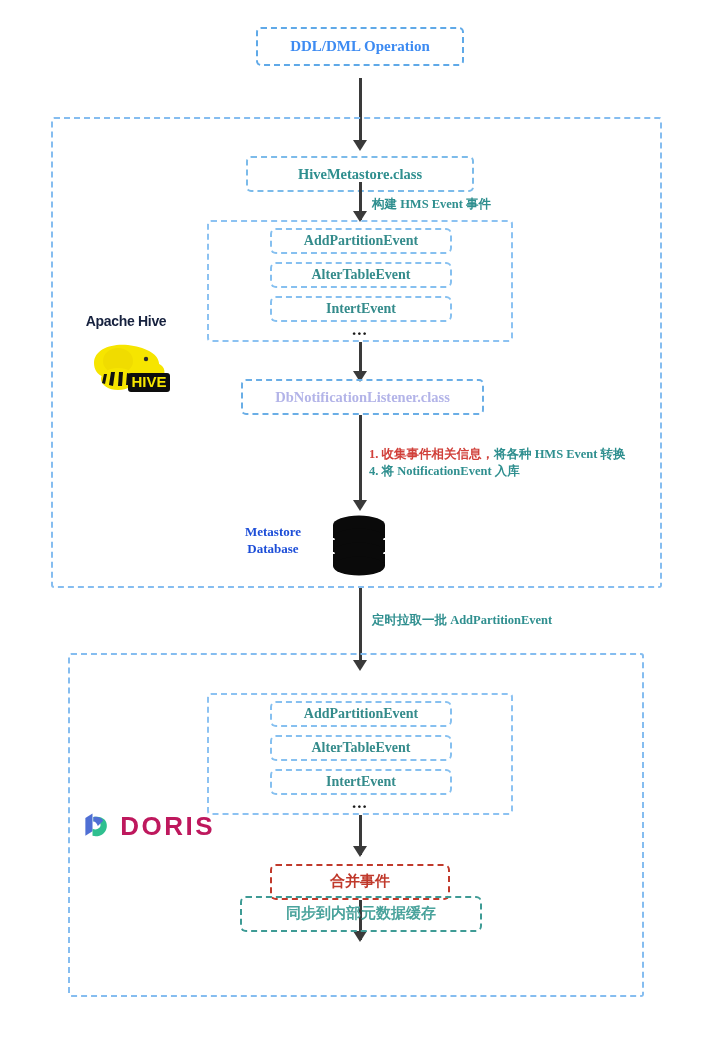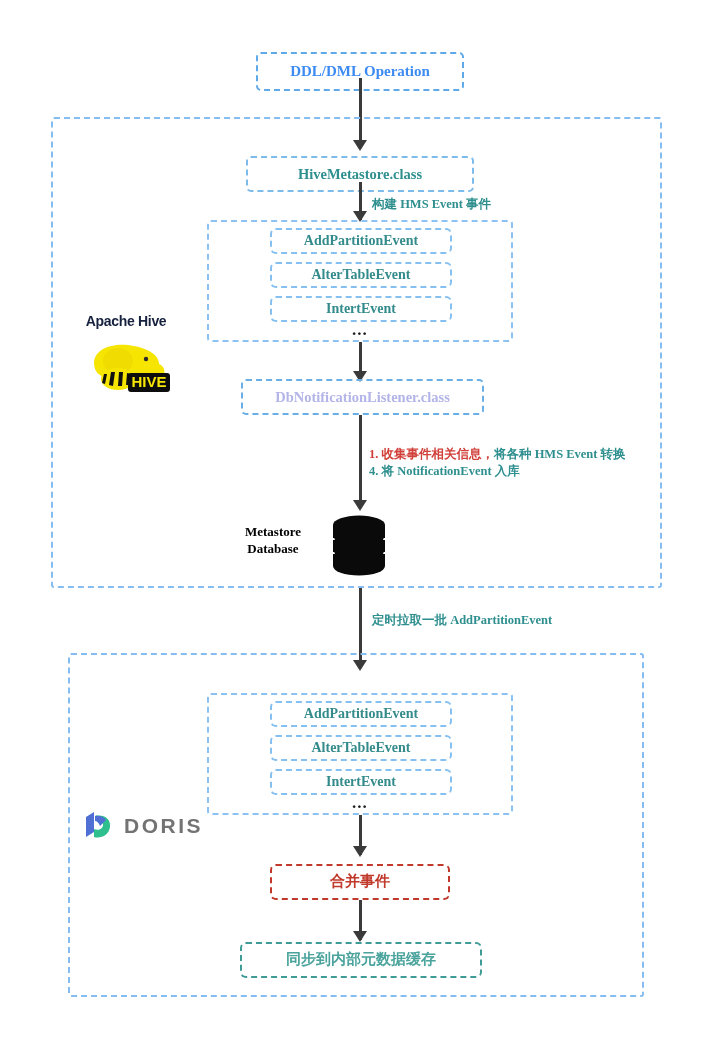--- a/index.html
+++ b/index.html
@@ -122,21 +122,21 @@
   }
   .edge-label.teal { color: #2f8f8f; }
   .note-red { color: #d1403a; }
   .note-teal { color: #2f8f8f; }
 
   .side-label {
     position: absolute;
     font-weight: bold;
     font-size: 13px;
     line-height: 1.3;
-    color: #000000;
+    color: #1d4ed8;
     text-align: center;
   }
 
   
   .hive-logo {
     position: absolute;
     width: 120px;
     height: 80px;
   }
   .hive-title {
@@ -155,39 +155,39 @@
   .doris-logo {
     position: absolute;
     width: 135px;
     height: 40px;
     display: flex;
     align-items: center;
   }
   .doris-word {
     font-family: "Liberation Sans", sans-serif;
     font-weight: bold;
-    font-size: 21px;
+    font-size: 26px;
     letter-spacing: 2.5px;
-    color: #737373;
+    color: #be185d;
     margin-left: 8px;
   }
 
   
   .db-icon {
     position: absolute;
     width: 58px;
     height: 62px;
   }
 </style>
 </head>
 <body>
 
 <div class="canvas">
 
-  <div class="node box-blue" style="left:256px; top:52px; width:208px; height:39px;">
+  <div class="node box-blue" style="left:256px; top:27px; width:208px; height:39px;">
     <span>DDL/DML Operation</span>
   </div>
 
   <div class="arrow" style="left:358.5px; top:78px; height:70px;"></div>
   <div class="arrow-head" style="left:353px; top:140px;"></div>
 
   <div class="container-box" style="left:51px; top:117px; width:611px; height:471px;"></div>
 
   <div class="hive-logo" style="left:66px; top:313px;">
     <div class="hive-title">Apache Hive</div>
@@ -310,17 +310,17 @@
   <div class="arrow" style="left:358.5px; top:815px; height:40px;"></div>
   <div class="arrow-head" style="left:353px; top:846px;"></div>
 
   <div class="node box-red-dashdot" style="left:270px; top:864px; width:180px; height:36px;">
     <span>合并事件</span>
   </div>
 
   <div class="arrow" style="left:358.5px; top:900px; height:40px;"></div>
   <div class="arrow-head" style="left:353px; top:931px;"></div>
 
-  <div class="node box-teal-dashdot" style="left:240px; top:942px; width:242px; height:36px;">
+  <div class="node box-teal-dashdot" style="left:240px; top:896px; width:242px; height:36px;">
     <span>同步到内部元数据缓存</span>
   </div>
 
 </div>
 
 </body></html>

